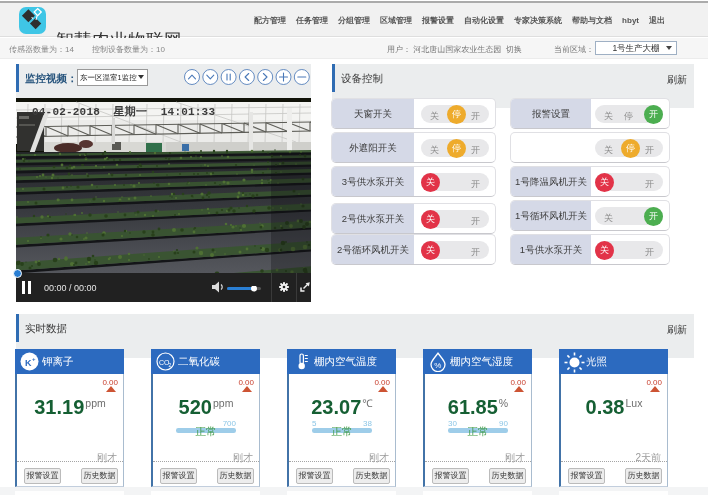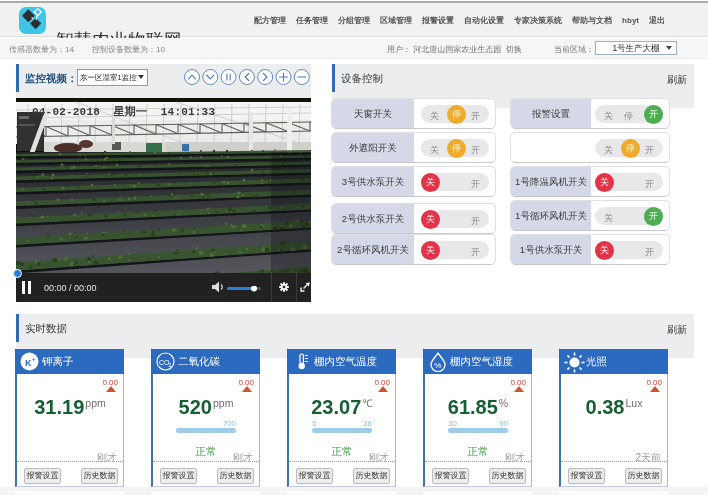--- a/index.html
+++ b/index.html
@@ -50,21 +50,21 @@
 .card .hd{position:absolute;left:-2px;top:0;width:109px;height:25px;background:#2c6abf;color:#fff;font-size:10.5px;line-height:25px;box-sizing:border-box;white-space:nowrap;}
 .card .hd .ic{position:absolute;left:5px;top:3px;}
 .card .hd .nm{position:absolute;left:27px;top:0;}
 .card .zero{position:absolute;right:5px;top:29px;font-size:8px;color:#c8402f;}
 .card .tri{position:absolute;right:7px;top:37px;width:0;height:0;border-left:5px solid transparent;border-right:5px solid transparent;border-bottom:6px solid #cd5434;}
 .card .val{position:absolute;left:0;top:47px;width:100%;text-align:center;font-size:20px;font-weight:bold;color:#155f33;white-space:nowrap;}
 .card .val sup{font-size:10.5px;font-weight:normal;color:#6e6e6e;vertical-align:7px;letter-spacing:0;margin-left:1px;}
 .card .range{position:absolute;left:23px;top:70px;width:60px;font-size:8px;color:#8cc6e6;height:8px;}
 .card .range .rn{position:absolute;top:0;}
 .card .bar{position:absolute;left:23px;top:79px;width:60px;height:4.5px;border-radius:2.2px;background:#9ecde9;}
-.card .ok{position:absolute;left:0;top:96px;width:100%;text-align:center;font-size:10.5px;color:#3f9a43;}
+.card .ok{position:absolute;left:0;top:76px;width:100%;text-align:center;font-size:10.5px;color:#3f9a43;}
 .card .ago{position:absolute;right:6px;top:102px;font-size:10px;color:#9b9b9b;padding-left:16px;}
 .card .dot{position:absolute;left:0;top:112px;width:100%;border-top:1px dotted #a5a5a5;}
 .card .btn{position:absolute;top:119px;width:37px;height:16px;background:#ededed;border:1px solid #bbb;box-sizing:border-box;font-size:8px;color:#333;text-align:center;line-height:14px;border-radius:2px;}
 .card .b1{left:7px;}
 .card .b2{right:5px;}
 #botstrip{position:absolute;left:0;top:487px;width:708px;height:8px;background:#f3f4f5;}
 </style></head>
 <body>
 <div id="topbar">
   <div id="logo"><svg width="28" height="30" viewBox="0 0 28 30">

